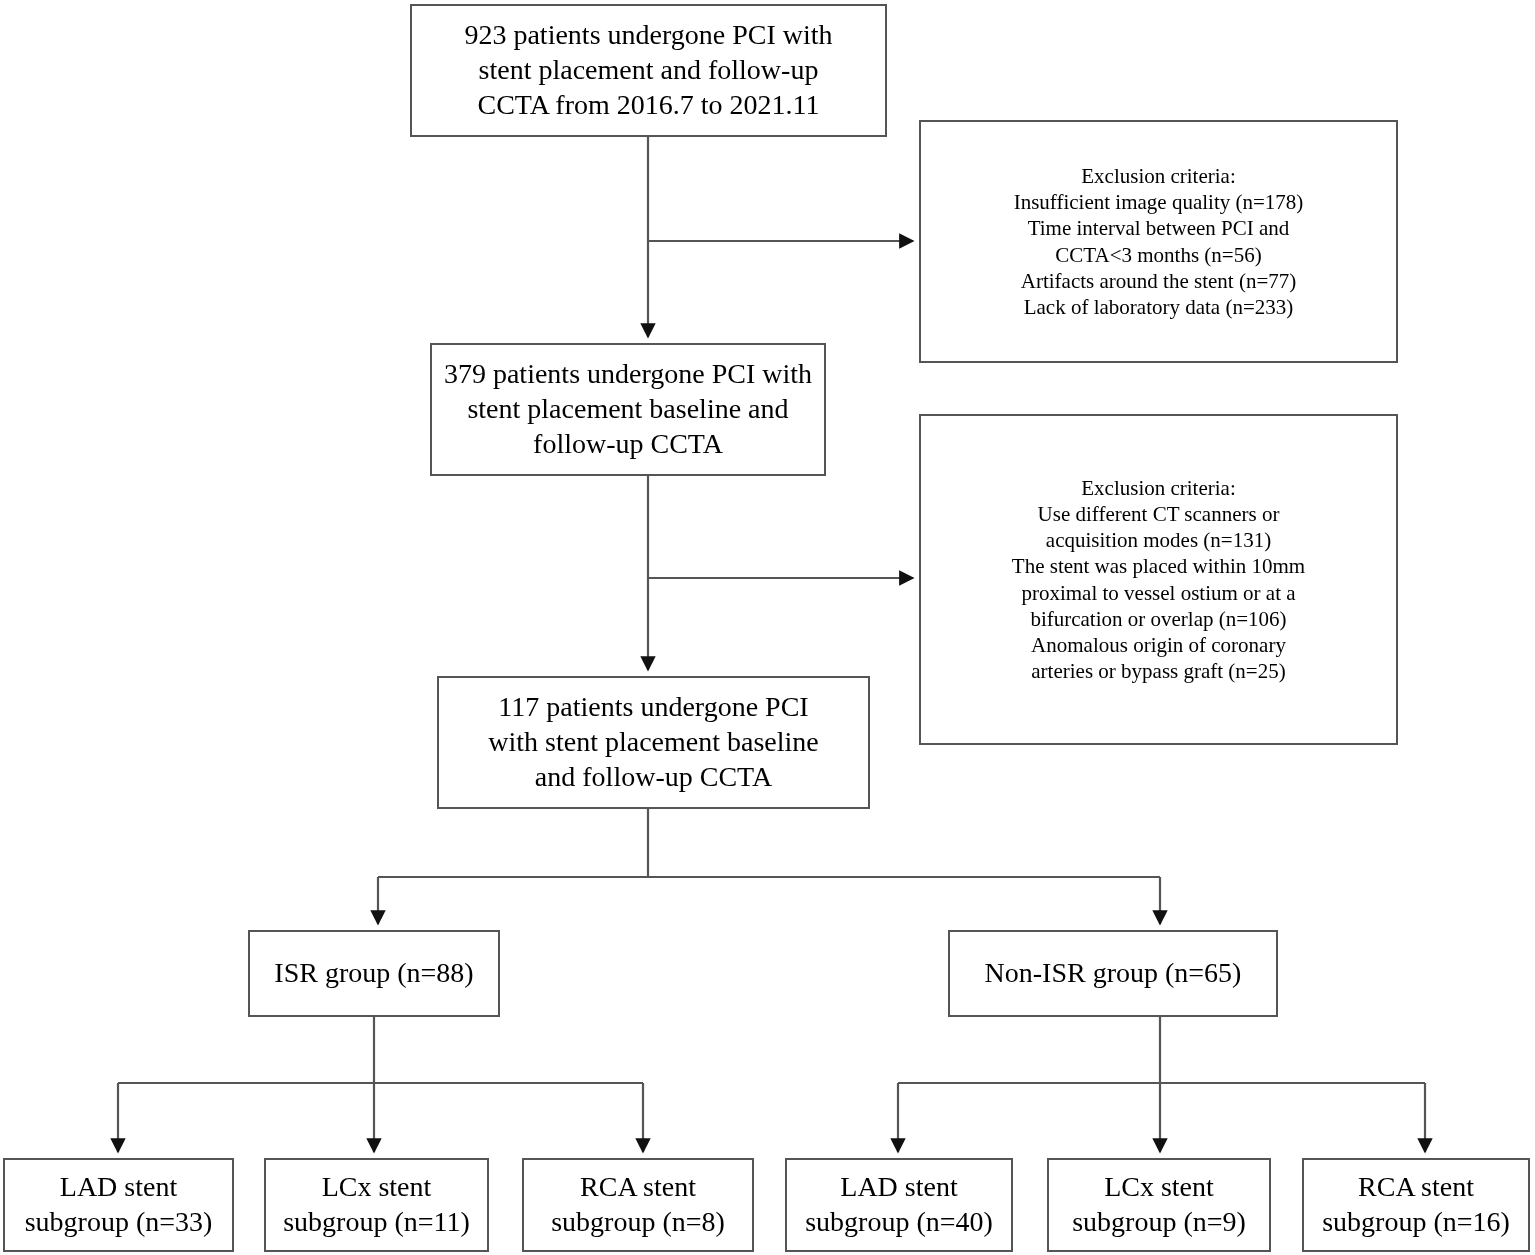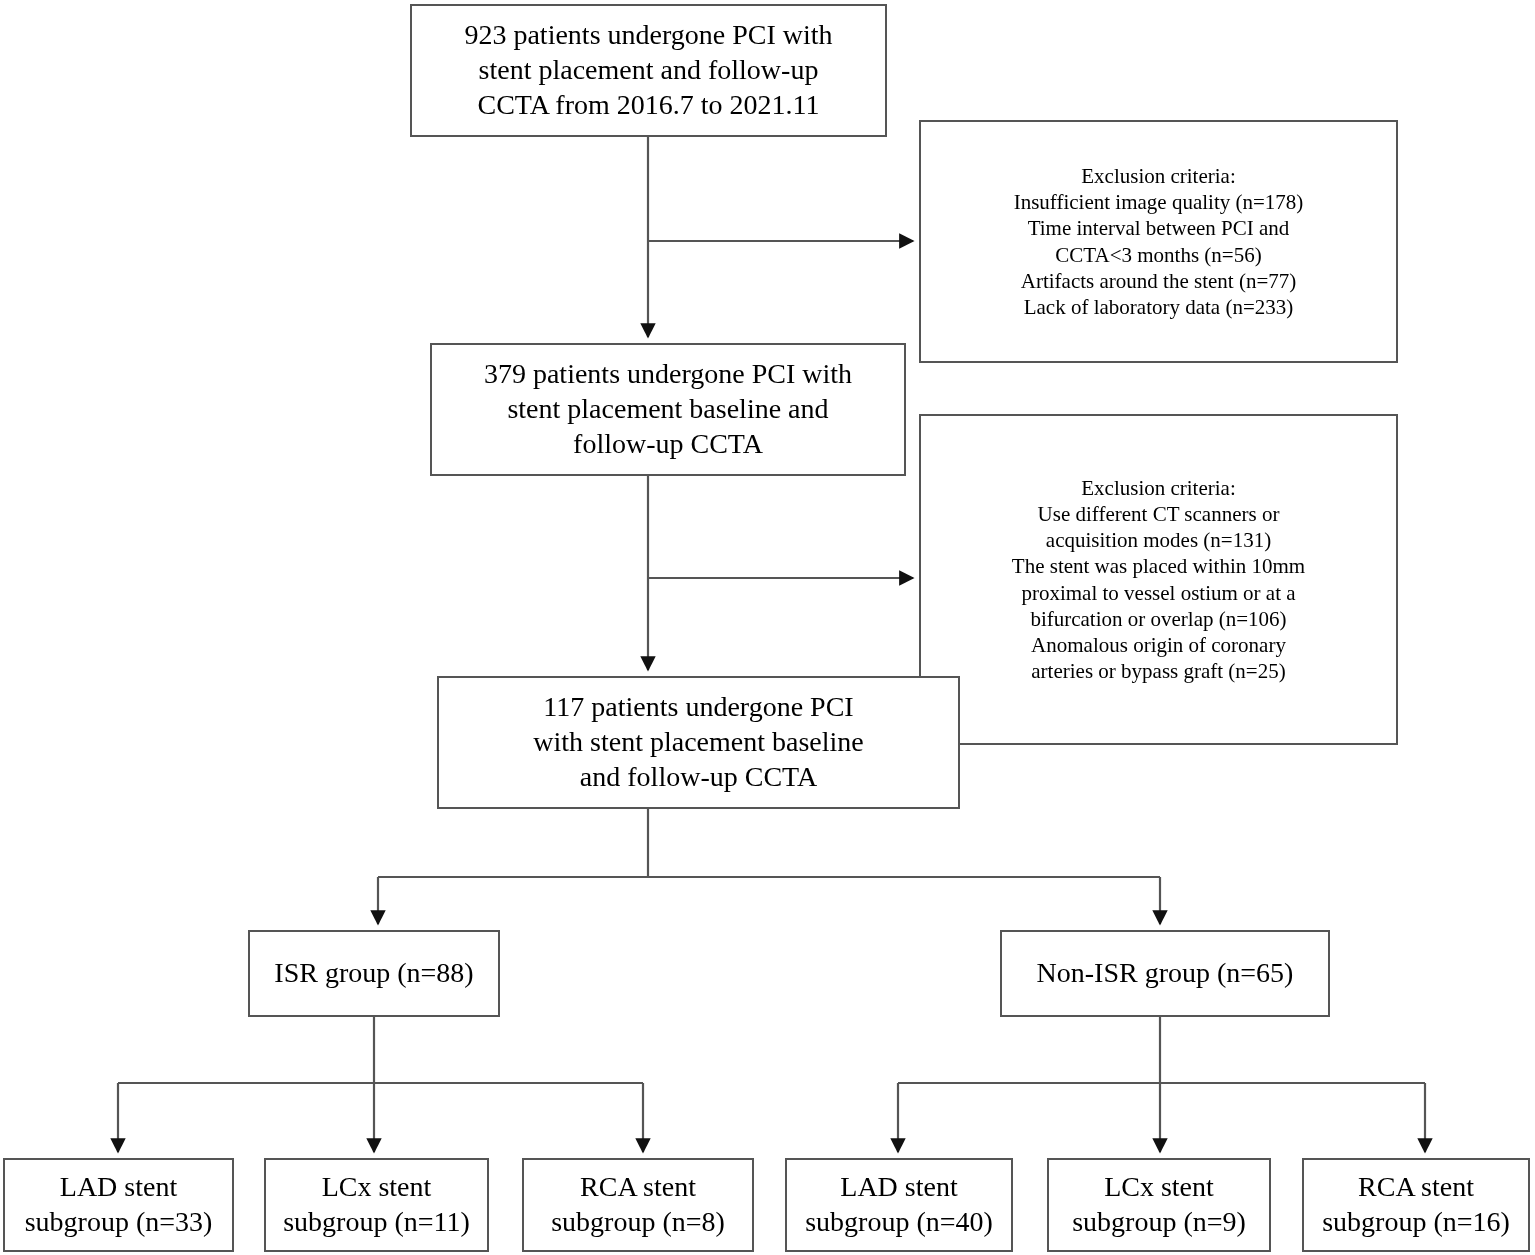--- a/index.html
+++ b/index.html
@@ -63,48 +63,48 @@
 
   <div class="node" style="left:919px;top:120px;width:479px;height:243px;">
     <span class="txt fs27 nowrap">Exclusion criteria:
 Insufficient image quality (n=178)
 Time interval between PCI and
 CCTA&lt;3 months (n=56)
 Artifacts around the stent (n=77)
 Lack of laboratory data (n=233)</span>
   </div>
 
-  <div class="node" style="left:430px;top:343px;width:476px;height:133px;">
+  <div class="node" style="left:430px;top:343px;width:396px;height:133px;">
     <span class="txt fs28 nowrap">379 patients undergone PCI with
 stent placement baseline and
 follow-up CCTA</span>
   </div>
 
   <div class="node" style="left:919px;top:414px;width:479px;height:331px;">
     <span class="txt fs27 nowrap">Exclusion criteria:
 Use different CT scanners or
 acquisition modes (n=131)
 The stent was placed within 10mm
 proximal to vessel ostium or at a
 bifurcation or overlap (n=106)
 Anomalous origin of coronary
 arteries or bypass graft (n=25)</span>
   </div>
 
-  <div class="node" style="left:437px;top:676px;width:523px;height:133px;">
+  <div class="node" style="left:437px;top:676px;width:433px;height:133px;">
     <span class="txt fs28 nowrap">117 patients undergone PCI
 with stent placement baseline
 and follow-up CCTA</span>
   </div>
 
   <div class="node" style="left:248px;top:930px;width:252px;height:87px;">
     <span class="txt fs28 nowrap">ISR group (n=88)</span>
   </div>
 
-  <div class="node" style="left:1000px;top:930px;width:330px;height:87px;">
+  <div class="node" style="left:948px;top:930px;width:330px;height:87px;">
     <span class="txt fs28 nowrap">Non-ISR group (n=65)</span>
   </div>
 
   <div class="node" style="left:3px;top:1158px;width:231px;height:94px;">
     <span class="txt fs28 nowrap">LAD stent
 subgroup (n=33)</span>
   </div>
   <div class="node" style="left:264px;top:1158px;width:225px;height:94px;">
     <span class="txt fs28 nowrap">LCx stent
 subgroup (n=11)</span>

